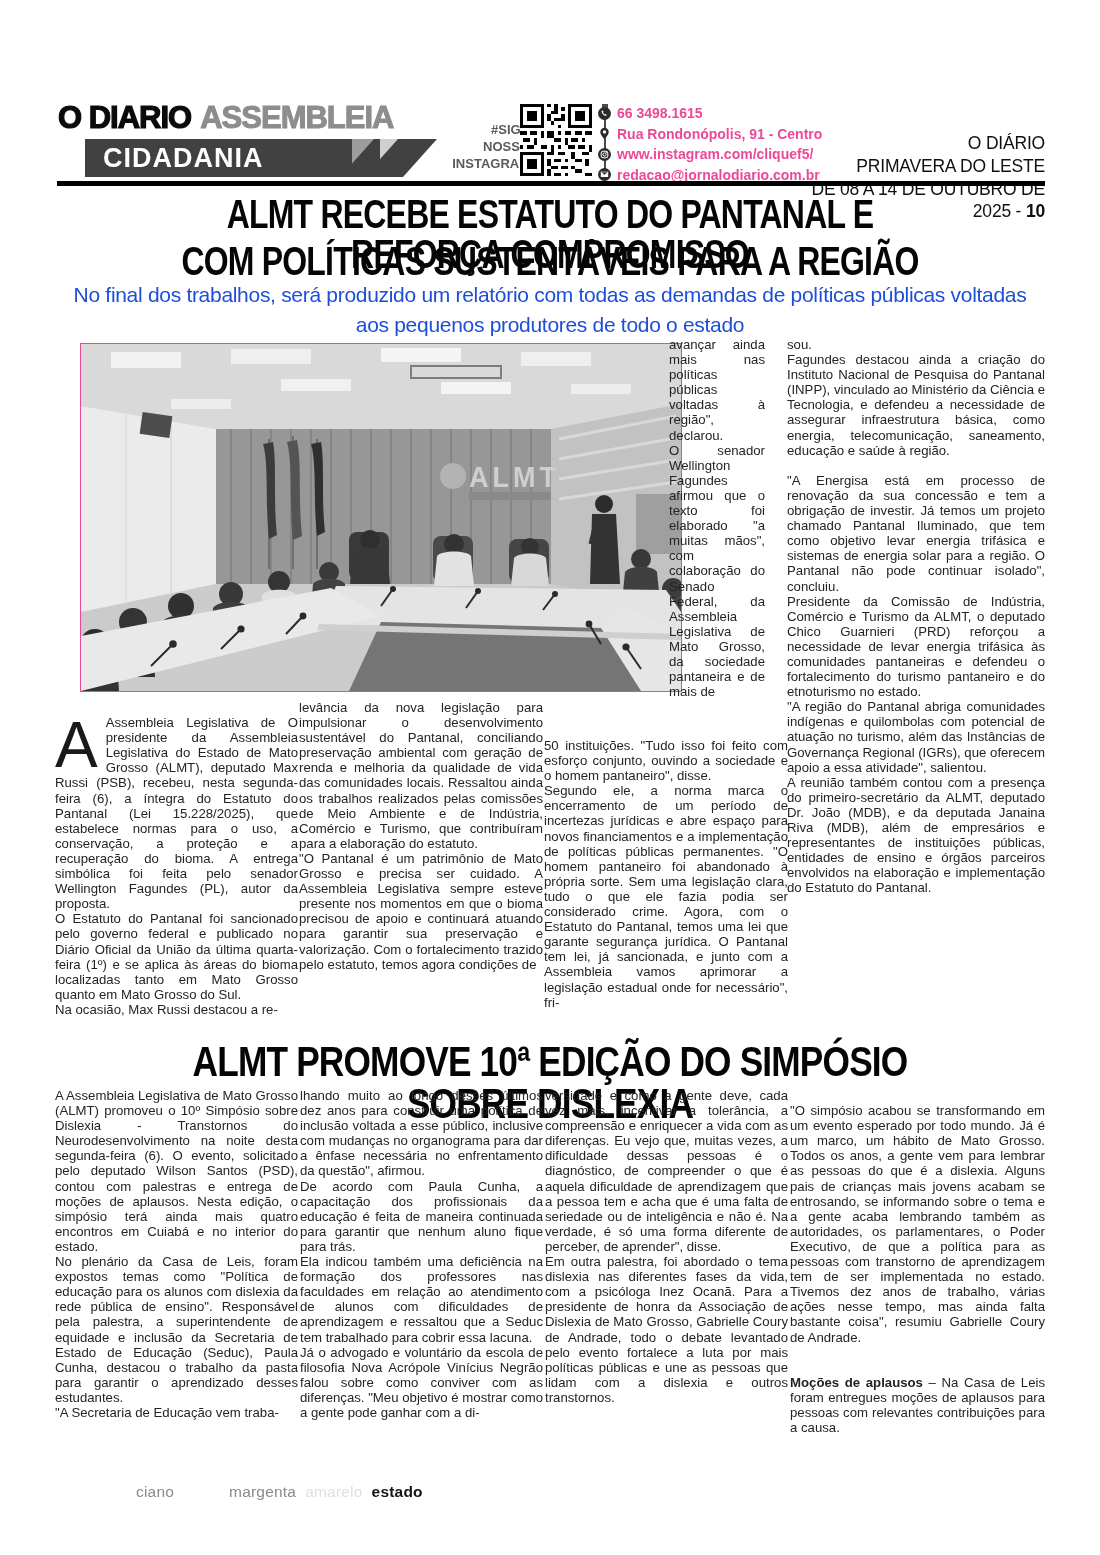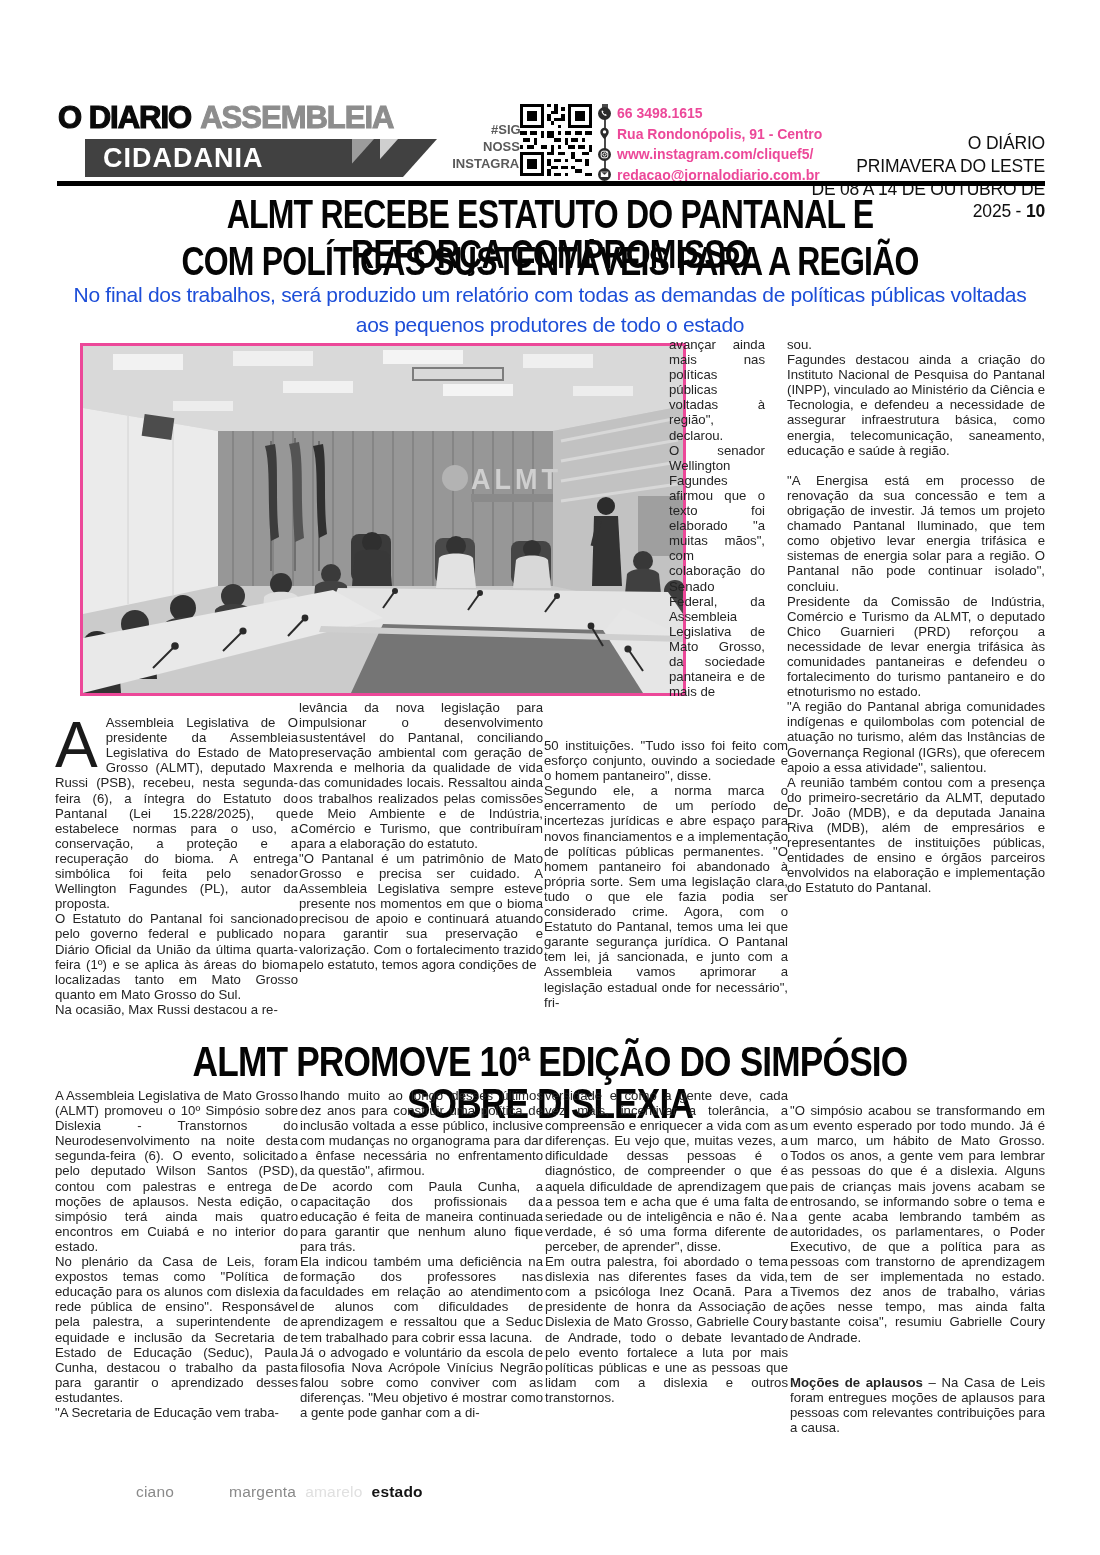--- a/index.html
+++ b/index.html
@@ -40,21 +40,21 @@
   .h2line{left:55px;top:1041px;width:990px;text-align:center;font-weight:bold;color:#050505;
           font-size:42px;letter-spacing:-1px;transform:scaleX(.84);line-height:1;}
 
   
   .col{font-size:13.2px;line-height:15.1px;text-align:justify;color:#242424;
        white-space:pre-line;}
   .dropcap{float:left;font-size:64px;line-height:56px;padding:2px 8px 0 0;color:#1a1a1a;}
   .lead-bold{font-weight:bold;}
 
   
-  .photo{left:80px;top:343px;width:600px;height:347px;background:#4c1d95;border:3px solid #ec4899;}
+  .photo{left:80px;top:343px;width:600px;height:347px;background:#4c1d95;border:1px solid #ec4899;}
   .wall-sign{position:absolute;left:388px;top:118px;font-size:27px;font-weight:bold;
              color:#cfcfcf;letter-spacing:4px;transform:scaleY(1.1);}
 
   
   .regbar{left:90px;top:1483px;font-size:15.5px;letter-spacing:.2px;}
   .regbar span{margin-right:9px;}
   .reg-ciano,.reg-margenta{color:#8a8a8a;margin-left:46px;}
   .reg-amarelo{color:#e0e0e0;}
   .reg-preto{color:#141414;font-weight:bold;}
 </style>

